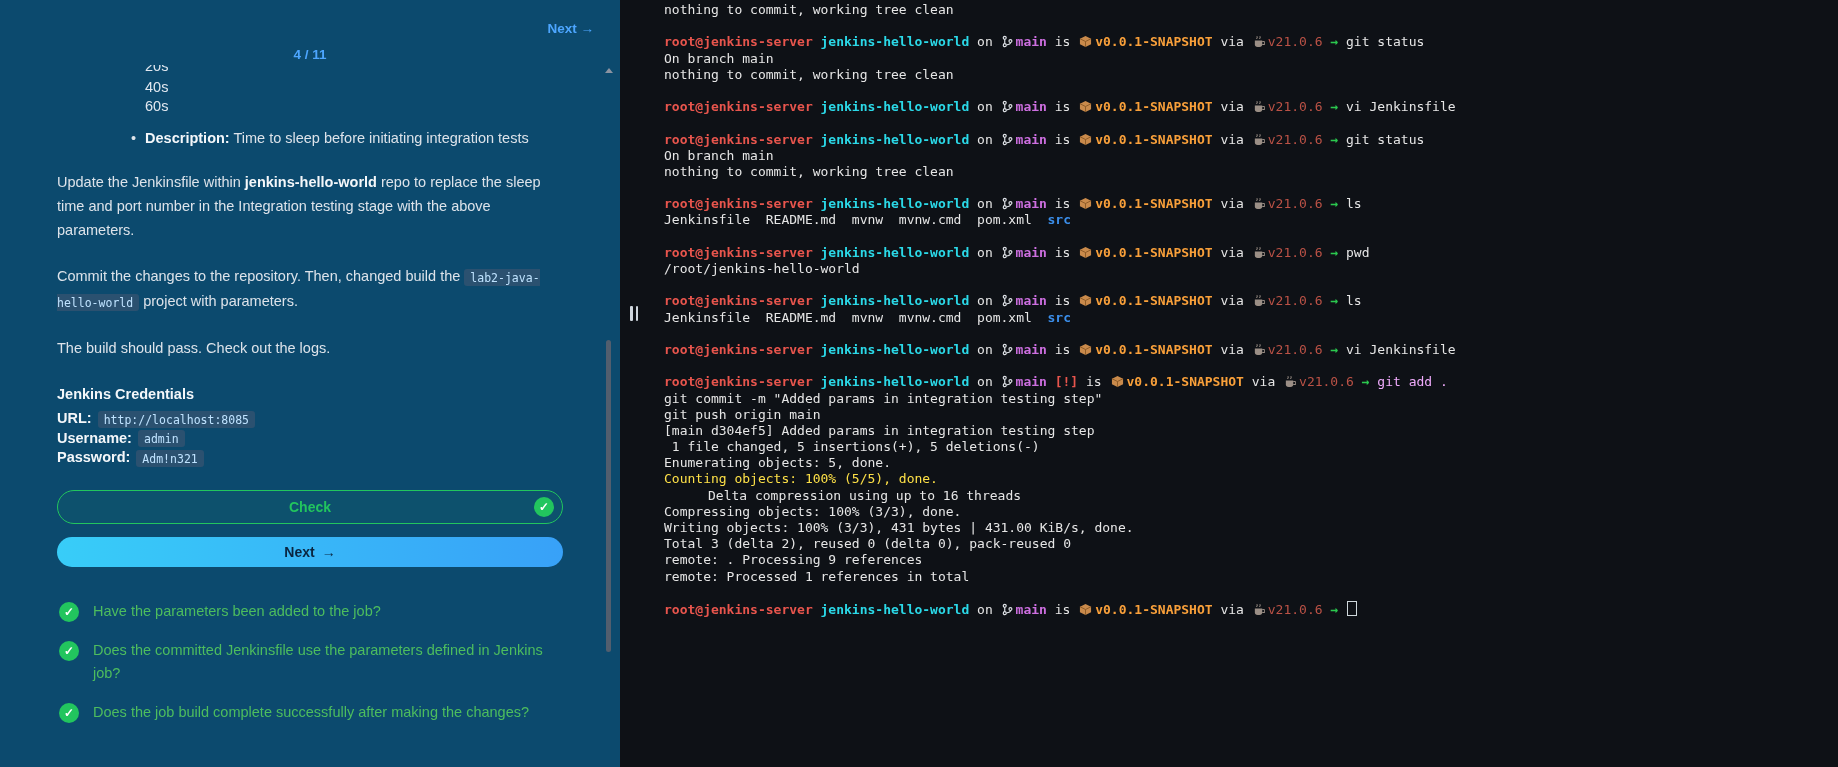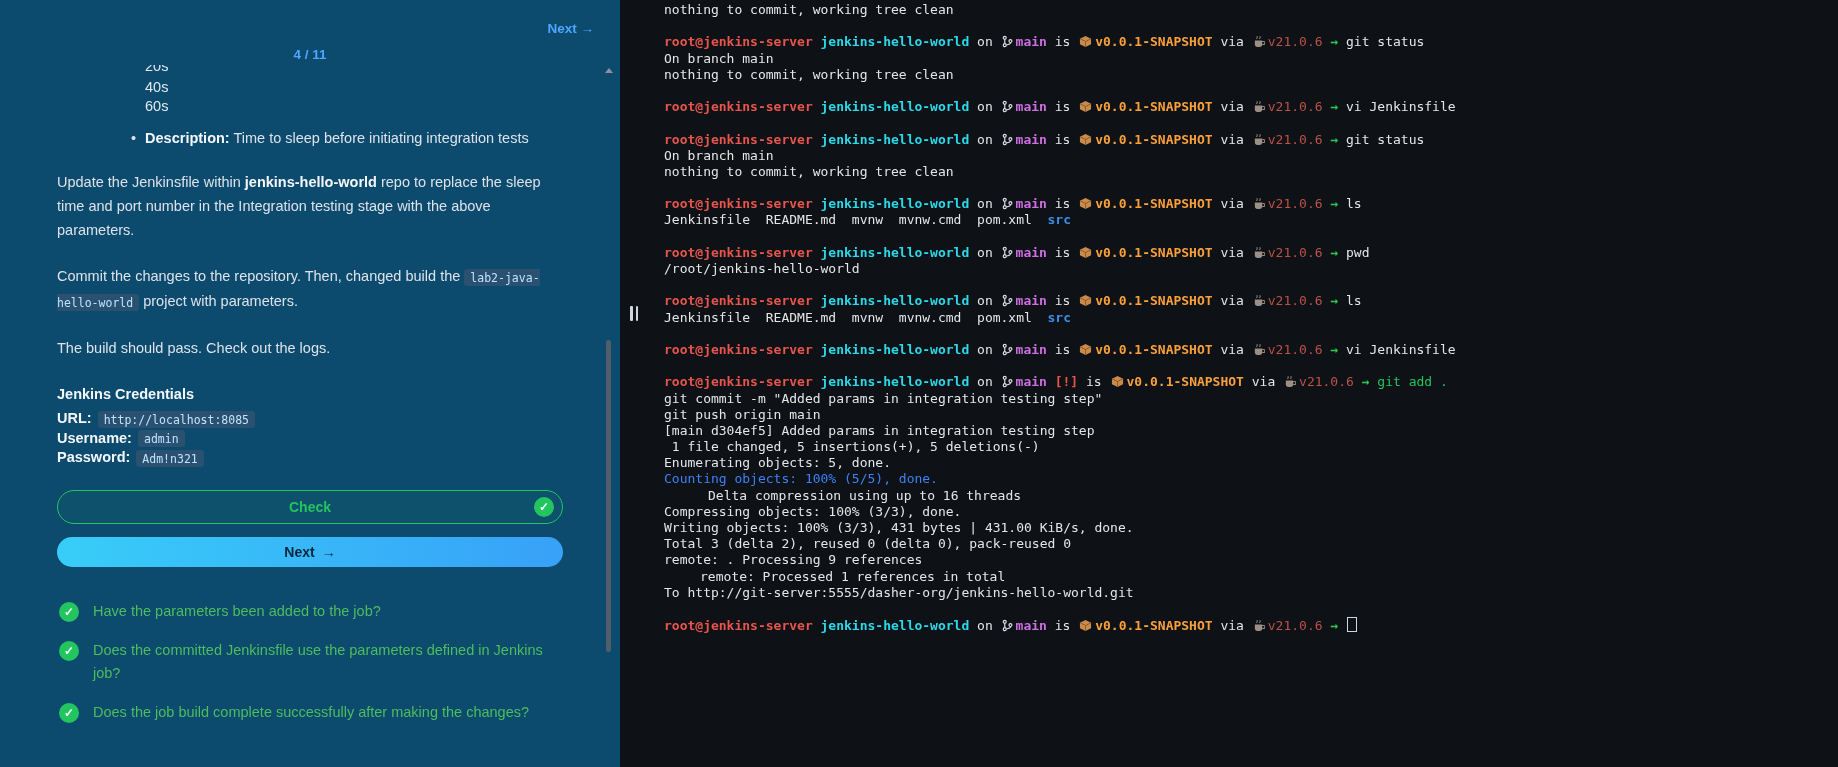--- a/index.html
+++ b/index.html
@@ -266,34 +266,33 @@
             </svg></span><span style="color: rgb(205, 111, 224); font-weight: bold;">main</span><span style="color: rgb(232, 85, 77); font-weight: bold;"> [!]</span><span style="color: rgb(230, 230, 230);"> is </span><span class="ticon"><svg width="13" height="13" viewBox="0 0 14 14">
               <path d="M1 4l6-3 6 3v6l-6 3-6-3z" fill="#c98a4b"></path>
               <path d="M1 4l6 3 6-3" fill="none" stroke="#8a5a26" stroke-width="1"></path>
               <path d="M7 7v6" stroke="#8a5a26" stroke-width="1"></path>
             </svg></span><span style="color: rgb(249, 160, 58); font-weight: bold;">v0.0.1-SNAPSHOT</span><span style="color: rgb(230, 230, 230);"> via </span><span class="ticon"><svg width="12" height="13" viewBox="0 0 13 14">
               <path d="M2 6h8v4a3 3 0 0 1-3 3H5a3 3 0 0 1-3-3z" fill="#9b8f86"></path>
               <path d="M10 7h1.3a1.6 1.6 0 0 1 0 3.2H10" fill="none" stroke="#9b8f86" stroke-width="1.2"></path>
               <path d="M4.2 1.3c1 1 0 2-.4 3M7.2 1.3c1 1 0 2-.4 3" stroke="#bba globally" stroke-width="0" fill="none"></path>
               <path d="M4.2 1.3c.9.9.1 2-.4 3" stroke="#b5a79b" stroke-width="1" fill="none"></path>
               <path d="M7.4 1.3c.9.9.1 2-.4 3" stroke="#b5a79b" stroke-width="1" fill="none"></path>
-            </svg></span><span style="color: rgb(187, 82, 70);">v21.0.6</span><span style="color: rgb(230, 230, 230);"> </span><span style="color: rgb(43, 201, 79); font-weight: bold;">→</span><span style="color: #22c55e;"> git add .</span></div>
+            </svg></span><span style="color: rgb(187, 82, 70);">v21.0.6</span><span style="color: rgb(230, 230, 230);"> </span><span style="color: rgb(43, 201, 79); font-weight: bold;">→</span><span style="color: #f0abfc;"> git add .</span></div>
         <div class="tl"><span style="color: rgb(230, 230, 230);">git commit -m "Added params in integration testing step"</span></div>
         <div class="tl"><span style="color: rgb(230, 230, 230);">git push origin main</span></div>
         <div class="tl"><span style="color: rgb(230, 230, 230);">[main d304ef5] Added params in integration testing step</span></div>
         <div class="tl"><span style="color: rgb(230, 230, 230);"> 1 file changed, 5 insertions(+), 5 deletions(-)</span></div>
         <div class="tl"><span style="color: rgb(230, 230, 230);">Enumerating objects: 5, done.</span></div>
-        <div class="tl"><span style="color: #3b82f6;">Counting objects: 100% (5/5), done.</span></div>
+        <div class="tl"><span style="color: #fde047;">Counting objects: 100% (5/5), done.</span></div>
         <div class="tl"><span style="color: rgb(230, 230, 230); padding-left: 44px;">Delta compression using up to 16 threads</span></div>
         <div class="tl"><span style="color: rgb(230, 230, 230);">Compressing objects: 100% (3/3), done.</span></div>
         <div class="tl"><span style="color: rgb(230, 230, 230);">Writing objects: 100% (3/3), 431 bytes | 431.00 KiB/s, done.</span></div>
         <div class="tl"><span style="color: rgb(230, 230, 230);">Total 3 (delta 2), reused 0 (delta 0), pack-reused 0</span></div>
         <div class="tl"><span style="color: rgb(230, 230, 230);">remote: . Processing 9 references</span></div>
-        <div class="tl"><span style="color: rgb(230, 230, 230); margin-left: 36px;">remote: Processed 1 references in total</span></div>
-        <div class="tl"><span style="color: rgb(230, 230, 230);">To http://git-server:5555/dasher-org/jenkins-hello-world.git</span></div>
+        <div class="tl"><span style="color: rgb(230, 230, 230);">remote: Processed 1 references in total</span></div>
         <div class="tl"></div>
         <div class="tl"><span style="color: rgb(232, 85, 77); font-weight: bold;">root@jenkins-server</span><span style="color: rgb(230, 230, 230);"> </span><span style="color: rgb(43, 217, 232); font-weight: bold;">jenkins-hello-world</span><span style="color: rgb(230, 230, 230);"> on </span><span class="ticon"><svg width="11" height="13" viewBox="0 0 12 14">
               <circle cx="3" cy="3" r="1.6" fill="none" stroke="#dfe3e8" stroke-width="1.3"></circle>
               <circle cx="9.2" cy="6.5" r="1.6" fill="none" stroke="#dfe3e8" stroke-width="1.3"></circle>
               <circle cx="3" cy="11" r="1.6" fill="none" stroke="#dfe3e8" stroke-width="1.3"></circle>
               <path d="M3 4.7v4.6 M9.2 8.2c0 2-2.5 2.4-4.5 2.6" fill="none" stroke="#dfe3e8" stroke-width="1.3"></path>
             </svg></span><span style="color: rgb(205, 111, 224); font-weight: bold;">main</span><span style="color: rgb(230, 230, 230);"> is </span><span class="ticon"><svg width="13" height="13" viewBox="0 0 14 14">
               <path d="M1 4l6-3 6 3v6l-6 3-6-3z" fill="#c98a4b"></path>
               <path d="M1 4l6 3 6-3" fill="none" stroke="#8a5a26" stroke-width="1"></path>
               <path d="M7 7v6" stroke="#8a5a26" stroke-width="1"></path>

